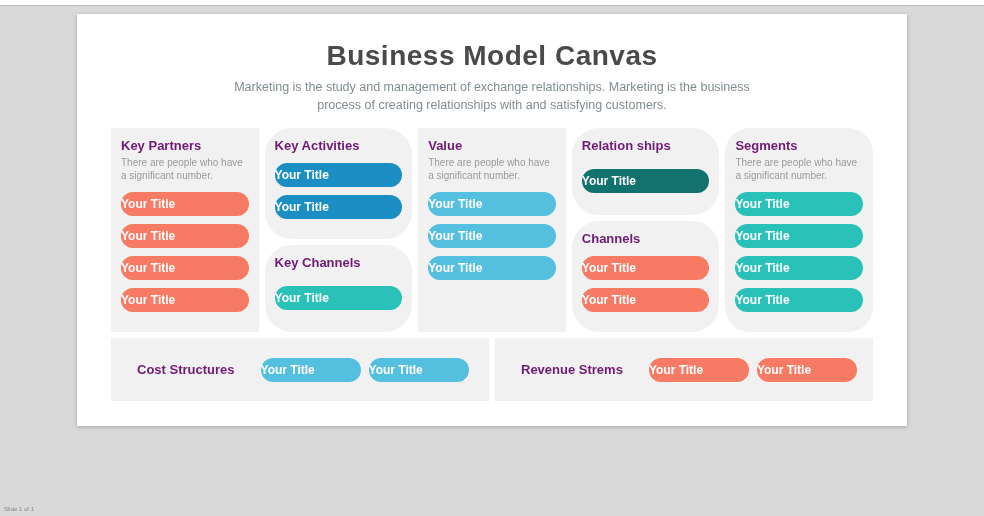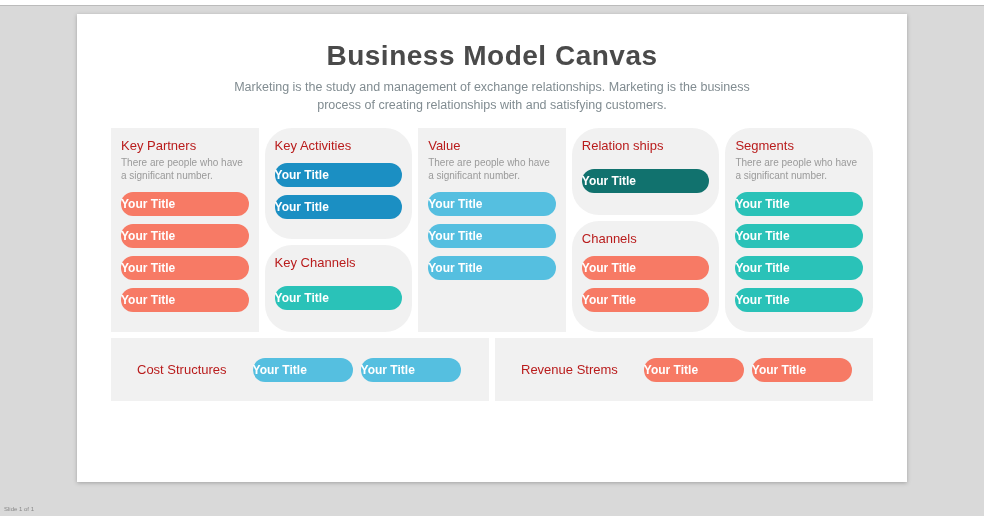--- a/index.html
+++ b/index.html
@@ -13,21 +13,21 @@
   }
   .ribbon-hint {
     position: absolute;
     top: 0; left: 0; right: 0;
     height: 6px;
     background: #fff;
     border-bottom: 1px solid #bbb;
   }
   .slide {
     width: 830px;
-    height: 468px;
+    height: 412px;
     background: #fff;
     margin-top: 14px;
     box-shadow: 0 1px 4px rgba(0,0,0,.25);
     padding: 26px 34px 18px 34px;
     display: flex;
     flex-direction: column;
   }
   .slide h1 {
     text-align: center;
     font-size: 28px;
@@ -48,22 +48,22 @@
     grid-template-columns: repeat(5, 1fr);
     grid-template-rows: auto auto;
     gap: 6px;
   }
   .cell {
     background: #f1f1f1;
     padding: 10px 10px 12px 10px;
   }
   .cell-title {
     font-size: 13px;
-    font-weight: 400;
-    color: #b91c1c;
+    font-weight: 700;
+    color: #701a75;
     margin-bottom: 4px;
   }
   .cell-desc {
     font-size: 10px;
     color: #9a9a9a;
     line-height: 1.25;
     margin-bottom: 10px;
   }
   .pill {
     display: block;

